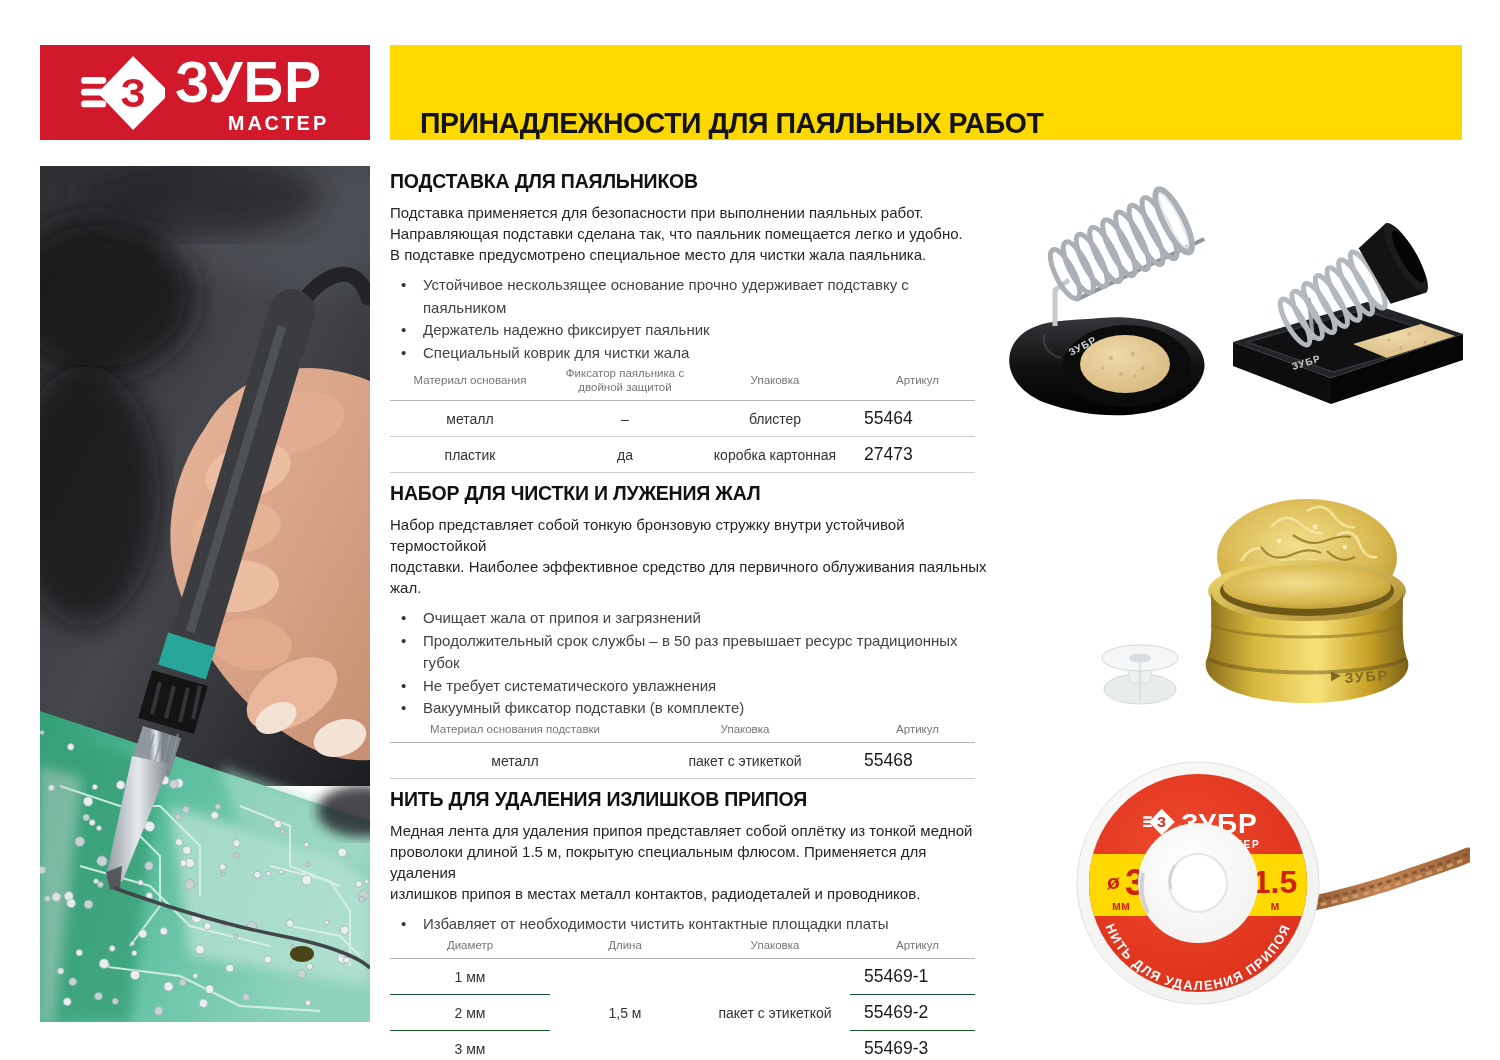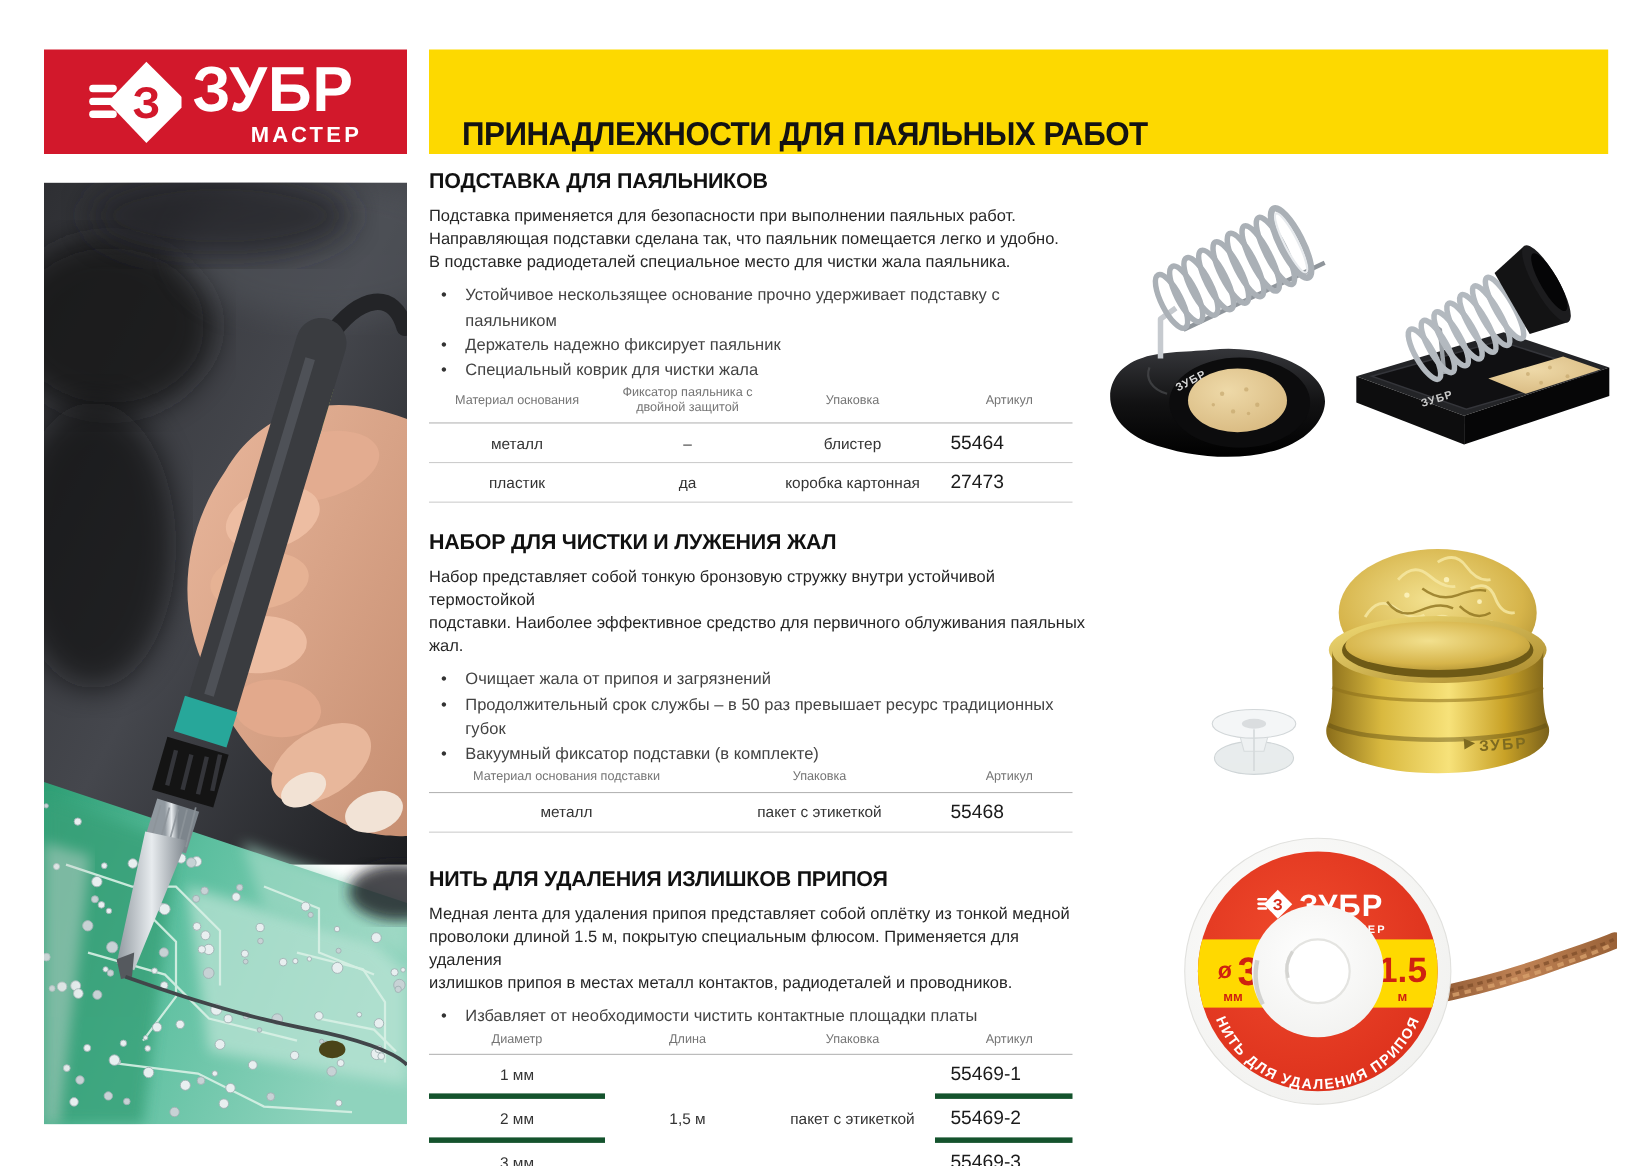--- a/index.html
+++ b/index.html
@@ -24,21 +24,21 @@
   .para div{font-size:15px;line-height:21px;color:#262626;}
   .bullets{list-style:none;margin:9px 0 0 0;padding:0;}
   .bullets li{position:relative;padding-left:33px;font-size:15px;line-height:22.5px;color:#434343;}
   .bullets li::before{content:"•";position:absolute;left:11px;color:#333;}
   table.tbl{width:585px;border-collapse:collapse;margin-top:1px;}
   .tbl th{font-size:11.5px;font-weight:normal;color:#757575;text-align:center;
           padding:2px 4px 6px;line-height:13.5px;border-bottom:1px solid #b5b5b5;}
   .tbl td{font-size:14px;color:#333;text-align:center;padding:7px 4px;border-bottom:1px solid #cdcdcd;}
   .tbl th.h-art{text-align:center;padding-left:14px;}
   .tbl td.art{font-size:17.5px;color:#1b1b1b;text-align:left;padding-left:14px;}
-  .t3 td{border-bottom:5px solid #14532d;}
+  .t3 td{border-bottom:1px solid #14532d;}
   
   .img-abs{position:absolute;}
 </style>
 </head>
 <body>
 
 <div class="page">
 
   <div class="logo-box">
     <svg width="84" height="84" viewBox="0 0 100 100">
@@ -244,26 +244,26 @@
           <line x1="138" y1="568" x2="129" y2="604"></line>
       </g>
       <polygon points="130,598 92,590 66,710 82,716" fill="url(#chromeG)"></polygon>
       <polygon points="82,700 66,706 70,724 80,722" fill="#55595e"></polygon>
     </g>
     <path d="M74,722 C130,742 190,760 242,770 C284,778 318,790 330,802" stroke="#41464a" stroke-width="3.5" fill="none"></path>
   </svg>
 
   <a class="site-url" href="#">www.zubr.ru</a>
 
-  <div class="section" style="top:154px">
+  <div class="section" style="top:170px">
     <h2 class="sec-title">ПОДСТАВКА ДЛЯ ПАЯЛЬНИКОВ</h2>
     <div class="para">
       <div>Подставка применяется для безопасности при выполнении паяльных работ.</div>
       <div>Направляющая подставки сделана так, что паяльник помещается легко и удобно.</div>
-      <div>В подставке радиодеталей специальное место для чистки жала паяльника.</div>
+      <div>В подставке предусмотрено специальное место для чистки жала паяльника.</div>
     </div>
     <ul class="bullets">
       <li>Устойчивое нескользящее основание прочно удерживает подставку с паяльником</li>
       <li>Держатель надежно фиксирует паяльник</li>
       <li>Специальный коврик для чистки жала</li>
     </ul>
     <table class="tbl">
       <colgroup>
           <col style="width:160px">
           <col style="width:150px">
@@ -295,20 +295,21 @@
 
   <div class="section" style="top:482px">
     <h2 class="sec-title">НАБОР ДЛЯ ЧИСТКИ И ЛУЖЕНИЯ ЖАЛ</h2>
     <div class="para">
       <div>Набор представляет собой тонкую бронзовую стружку внутри устойчивой термостойкой</div>
       <div>подставки. Наиболее эффективное средство для первичного облуживания паяльных жал.</div>
     </div>
     <ul class="bullets">
       <li>Очищает жала от припоя и загрязнений</li>
       <li>Продолжительный срок службы – в 50 раз превышает ресурс традиционных губок</li>
+      <li>Не требует систематического увлажнения</li>
       <li>Вакуумный фиксатор подставки (в комплекте)</li>
     </ul>
     <table class="tbl">
       <colgroup>
           <col style="width:250px">
           <col style="width:210px">
           <col style="width:125px">
         </colgroup>
       <tbody>
           <tr>

